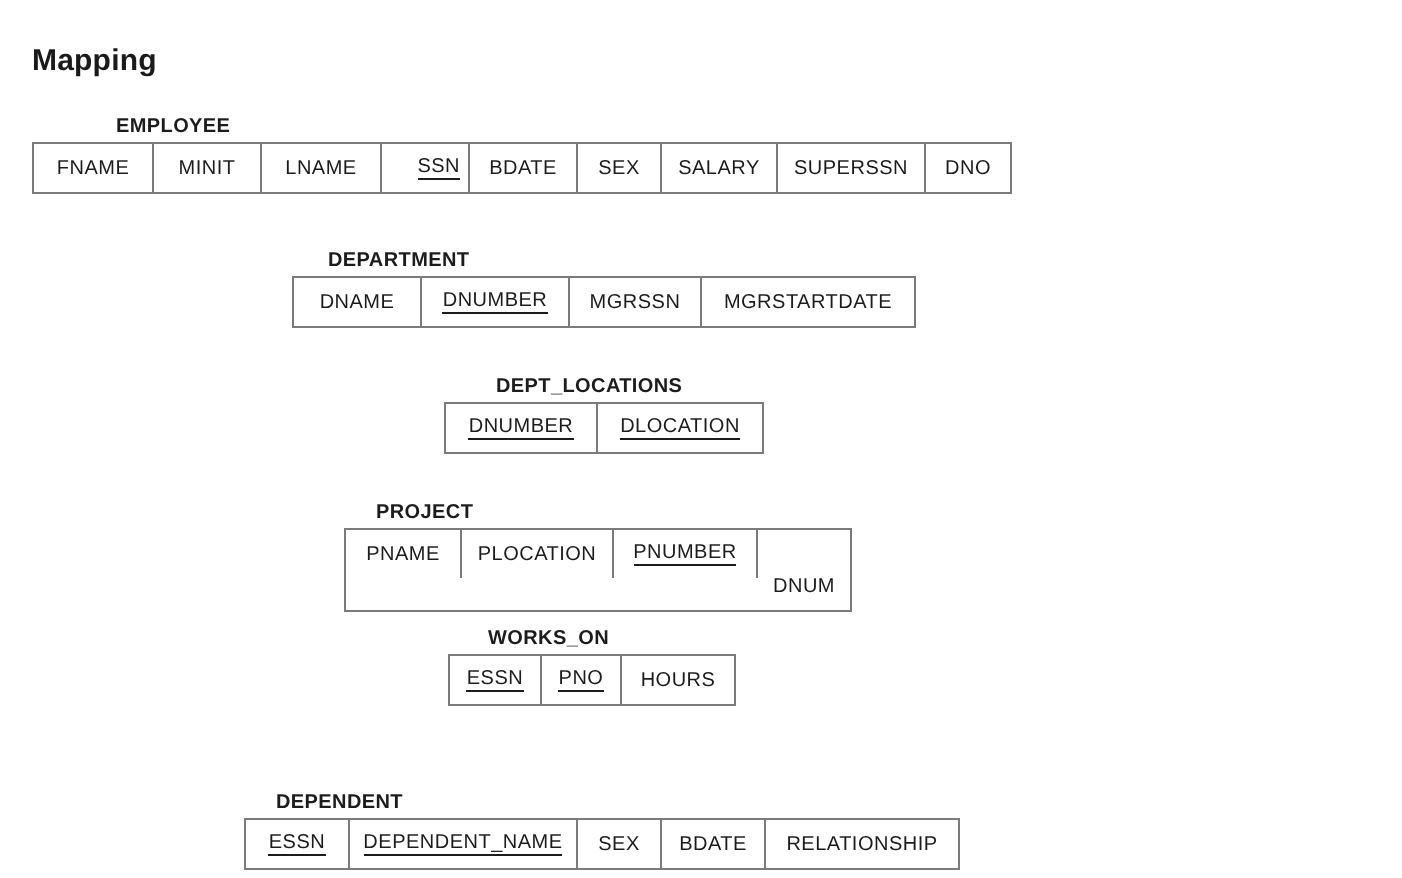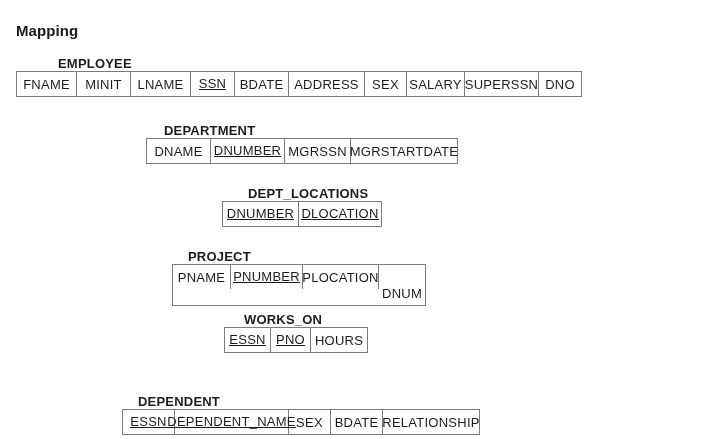--- a/index.html
+++ b/index.html
@@ -25,21 +25,21 @@
     font-weight: bold;
     letter-spacing: 0.1px;
     color: #1a1a1a;
   }
 
   .relation {
     position: absolute;
   }
 
   .relation-caption {
-    font-size: 13px;
+    font-size: 10px;
     font-weight: bold;
     letter-spacing: 0.2px;
     color: #1c1c1c;
     line-height: 11px;
     margin-bottom: 2px;
     white-space: nowrap;
   }
 
   .relation-table {
     display: flex;
@@ -48,21 +48,21 @@
     box-sizing: border-box;
   }
 
   .attr-cell {
     border-right: 1px solid #7b7b7b;
     box-sizing: border-box;
     height: 24px;
     display: flex;
     align-items: center;
     justify-content: center;
-    font-size: 13px;
+    font-size: 10px;
     letter-spacing: 0.25px;
     color: #1c1c1c;
     white-space: nowrap;
     padding: 0 4px;
   }
   .attr-cell:last-child {
     border-right: none;
   }
 
   .attr-label {
@@ -85,28 +85,25 @@
       <div class="relation-table">
         <div class="attr-cell" style="width: 60px;">
           <span class="attr-label">FNAME</span>
         </div>
         <div class="attr-cell" style="width: 54px;">
           <span class="attr-label">MINIT</span>
         </div>
         <div class="attr-cell" style="width: 60px;">
           <span class="attr-label">LNAME</span>
         </div>
-        <div class="attr-cell" style="width: 44px;">
+        <div class="attr-cell" style="width: 44px; justify-content: flex-end;">
           <span class="attr-label pk">SSN</span>
         </div>
         <div class="attr-cell" style="width: 54px;">
           <span class="attr-label">BDATE</span>
-        </div>
-        <div class="attr-cell" style="width: 76px;">
-          <span class="attr-label">ADDRESS</span>
         </div>
         <div class="attr-cell" style="width: 42px;">
           <span class="attr-label">SEX</span>
         </div>
         <div class="attr-cell" style="width: 58px;">
           <span class="attr-label">SALARY</span>
         </div>
         <div class="attr-cell" style="width: 74px;">
           <span class="attr-label">SUPERSSN</span>
         </div>
@@ -142,25 +139,25 @@
           <span class="attr-label pk">DLOCATION</span>
         </div>
       </div>
     </div>
     <div class="relation" style="left: 172px; top: 251px;">
       <div class="relation-caption" style="padding-left: 16px;">PROJECT</div>
       <div class="relation-table">
         <div class="attr-cell" style="width: 58px;">
           <span class="attr-label">PNAME</span>
         </div>
+        <div class="attr-cell" style="width: 76px;">
+          <span class="attr-label">PLOCATION</span>
+        </div>
         <div class="attr-cell" style="width: 72px;">
           <span class="attr-label pk">PNUMBER</span>
-        </div>
-        <div class="attr-cell" style="width: 76px;">
-          <span class="attr-label">PLOCATION</span>
         </div>
         <div class="attr-cell" style="width: 46px; margin-top: 16px;">
           <span class="attr-label">DNUM</span>
         </div>
       </div>
     </div>
     <div class="relation" style="left: 224px; top: 314px;">
       <div class="relation-caption" style="padding-left: 20px;">WORKS_ON</div>
       <div class="relation-table">
         <div class="attr-cell" style="width: 46px;">

